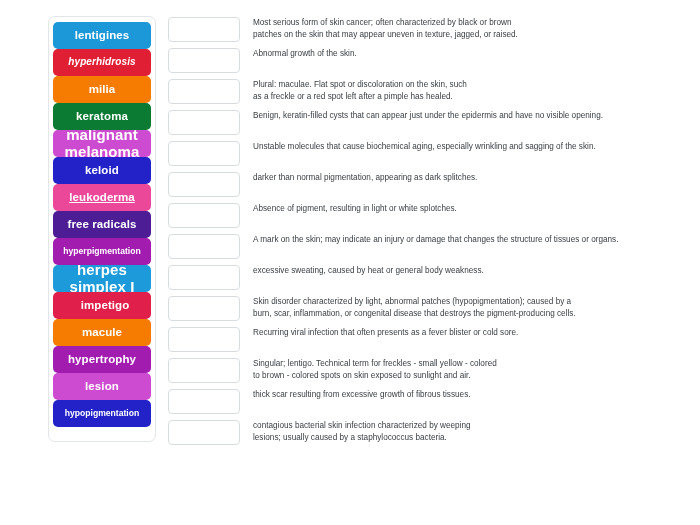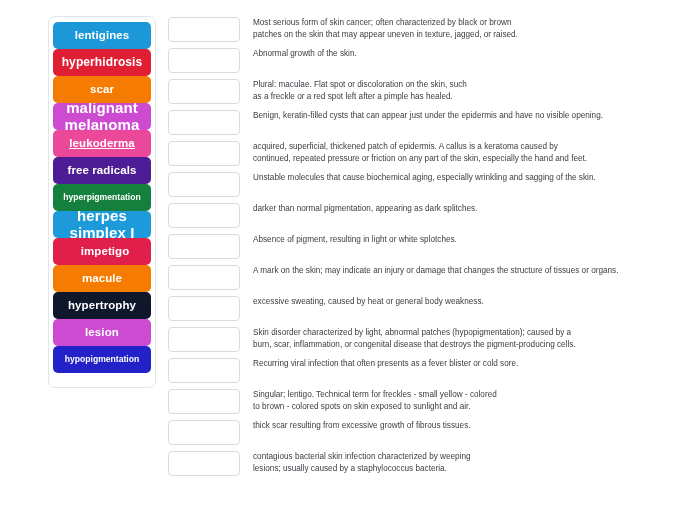--- a/index.html
+++ b/index.html
@@ -53,21 +53,22 @@
 
   .tile.two-line {
     line-height: 1.12;
     font-size: 15px;
   }
   .tile.tiny {
     font-size: 8.6px;
     letter-spacing: 0;
   }
   .tile.small {
-    font-size: 12px;
+    font-size: 10px;
+    font-style: italic;
   }
 
   
   .rows {
     position: absolute;
     left: 168px;
     top: 16px;
     width: 510px;
   }
 
@@ -99,31 +100,33 @@
   }
 </style>
 </head>
 <body>
 
 <div id="app">
 
   <div class="tiles-panel" id="tiles-panel">
       <div class="tile" style="background: rgb(28, 152, 217);">lentigines</div>
       <div class="tile small" style="background: rgb(224, 31, 53);">hyperhidrosis</div>
-      <div class="tile" style="background: rgb(245, 124, 0);">scar</div>
+      <div class="tile" style="background: rgb(245, 124, 0);">milia</div>
+      <div class="tile" style="background: rgb(11, 122, 51);">keratoma</div>
       <div class="tile two-line" style="background: rgb(204, 75, 208);">malignant
 melanoma</div>
+      <div class="tile" style="background: rgb(34, 34, 200);">keloid</div>
       <div class="tile" style="background: #ec4899; text-decoration: underline;">leukoderma</div>
       <div class="tile" style="background: #4c1d95;">free radicals</div>
-      <div class="tile tiny" style="background: #15803d;">hyperpigmentation</div>
+      <div class="tile tiny" style="background: #a21caf;">hyperpigmentation</div>
       <div class="tile two-line" style="background: rgb(28, 154, 217);">herpes
 simplex I</div>
       <div class="tile" style="background: rgb(224, 31, 74); padding-left: 8px;">impetigo</div>
       <div class="tile" style="background: rgb(245, 124, 0);">macule</div>
-      <div class="tile" style="background: #0f172a;">hypertrophy</div>
+      <div class="tile" style="background: #a21caf;">hypertrophy</div>
       <div class="tile" style="background: rgb(204, 75, 208); text-align: right;">lesion</div>
       <div class="tile tiny" style="background: rgb(34, 34, 200);">hypopigmentation</div>
     </div>
 
   <div class="rows" id="rows">
       <div class="row">
         <div class="dropbox"></div>
         <div class="definition">Most serious form of skin cancer; often characterized by black or brown
 patches on the skin that may appear uneven in texture, jagged, or raised.</div>
       </div>
@@ -132,25 +135,20 @@
         <div class="definition">Abnormal growth of the skin.</div>
       </div>
       <div class="row">
         <div class="dropbox"></div>
         <div class="definition">Plural: maculae. Flat spot or discoloration on the skin, such
 as a freckle or a red spot left after a pimple has healed.</div>
       </div>
       <div class="row">
         <div class="dropbox"></div>
         <div class="definition">Benign, keratin-filled cysts that can appear just under the epidermis and have no visible opening.</div>
-      </div>
-      <div class="row">
-        <div class="dropbox"></div>
-        <div class="definition">acquired, superficial, thickened patch of epidermis. A callus is a keratoma caused by
-continued, repeated pressure or friction on any part of the skin, especially the hand and feet.</div>
       </div>
       <div class="row">
         <div class="dropbox"></div>
         <div class="definition">Unstable molecules that cause biochemical aging, especially wrinkling and sagging of the skin.</div>
       </div>
       <div class="row">
         <div class="dropbox"></div>
         <div class="definition">darker than normal pigmentation, appearing as dark splitches.</div>
       </div>
       <div class="row">

